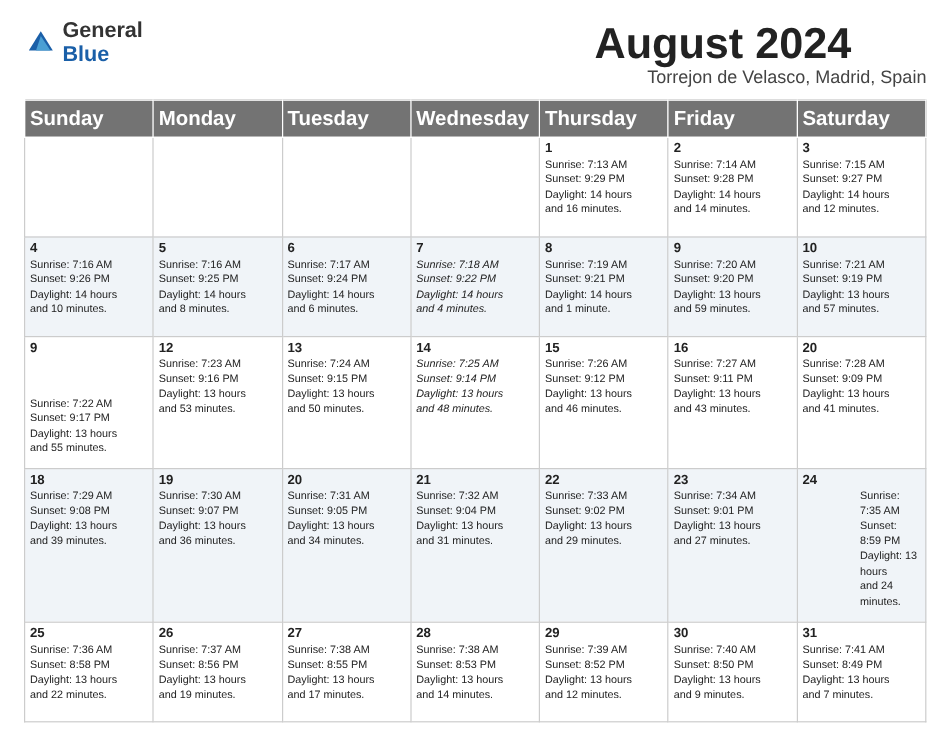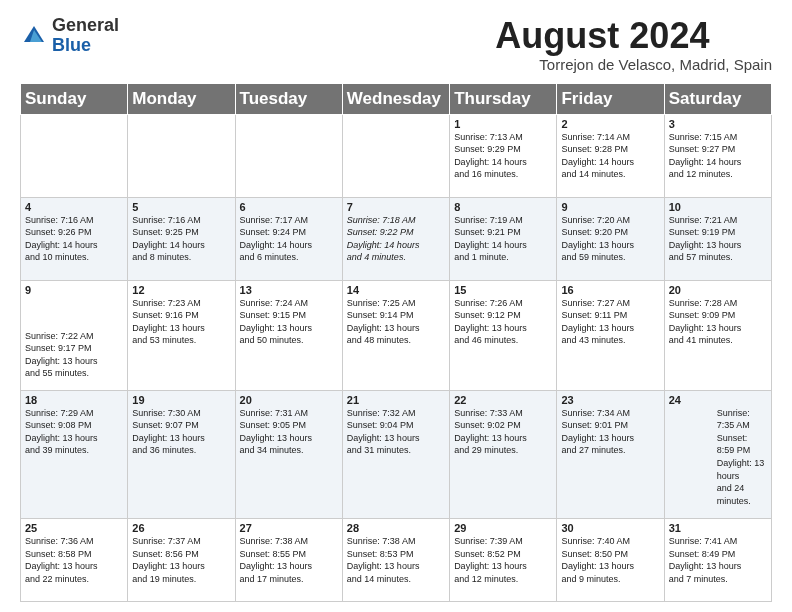--- a/index.html
+++ b/index.html
@@ -223,21 +223,21 @@
           </td>
           <td>
             <div class="day-number">13</div>
             <div class="day-info" style="white-space: pre-line;">Sunrise: 7:24 AM
 Sunset: 9:15 PM
 Daylight: 13 hours
 and 50 minutes.</div>
           </td>
           <td>
             <div class="day-number">14</div>
-            <div class="day-info" style="white-space: pre-line;">Sunrise: 7:25 AM
+            <div class="day-info" style="white-space: pre-line; font-style: italic;">Sunrise: 7:25 AM
 Sunset: 9:14 PM
 Daylight: 13 hours
 and 48 minutes.</div>
           </td>
           <td>
             <div class="day-number">15</div>
             <div class="day-info" style="white-space: pre-line;">Sunrise: 7:26 AM
 Sunset: 9:12 PM
 Daylight: 13 hours
 and 46 minutes.</div>

